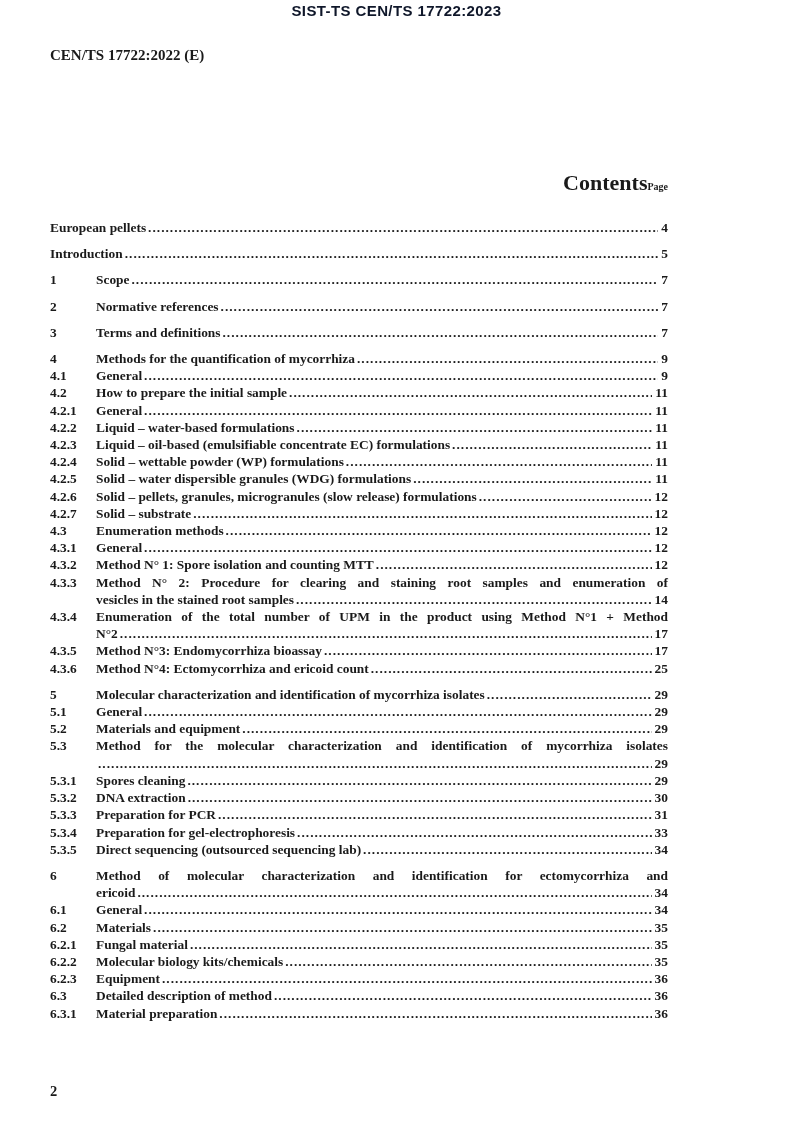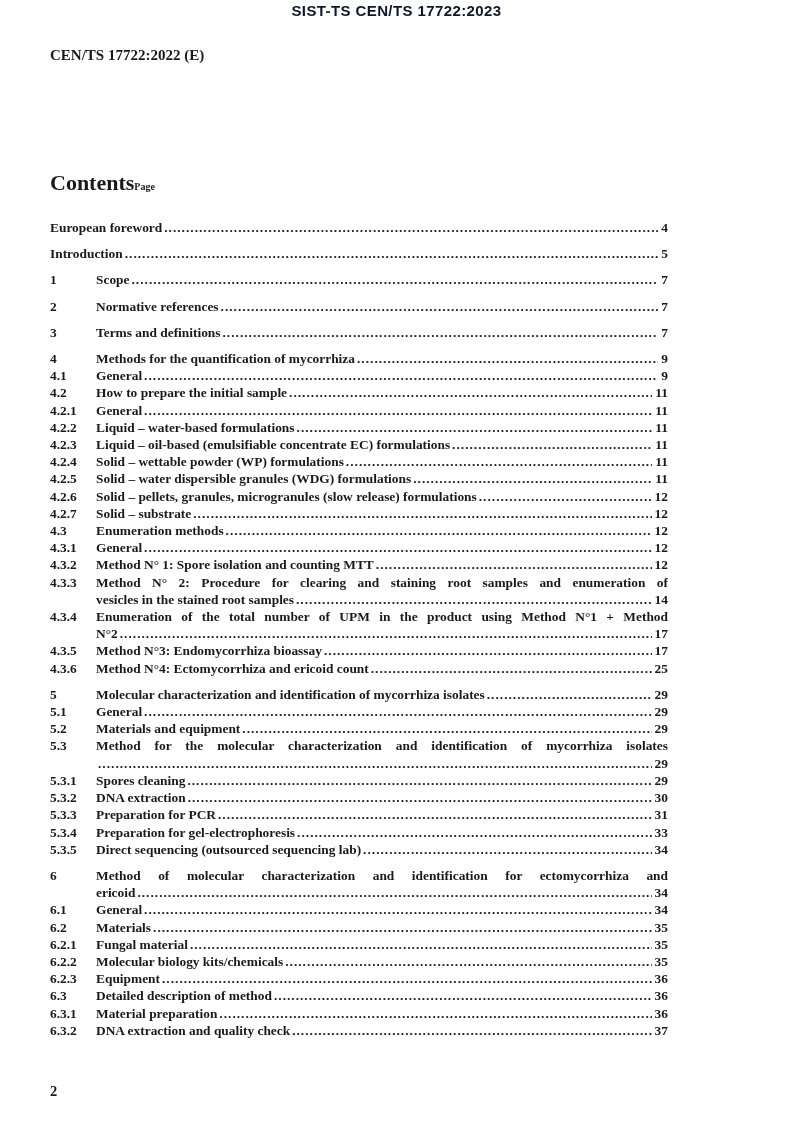--- a/index.html
+++ b/index.html
@@ -26,21 +26,21 @@
     position: absolute;
     top: 47px; left: 50px;
     font-weight: 700;
     font-size: 15px;
     font-family: Liberation Serif, serif;
   }
   .contents-bar {
     position: absolute;
     top: 170px; left: 50px; width: 618px;
     display: flex;
-    justify-content: flex-start;
+    justify-content: flex-end;
     align-items: baseline;
   }
   .contents-title { font-size: 22px; font-weight: 700; }
   .page-col-label { font-size: 10px; font-weight: 700; }
   .toc {
     position: absolute;
     top: 210px; left: 50px; width: 618px;
     font-size: 13.4px;
     font-weight: 700;
     line-height: 17.2px;
@@ -84,21 +84,21 @@
     <span class="contents-title">Contents</span>
     <span class="page-col-label">Page</span>
   </div>
 
   <div class="toc">
     <div class="toc-entry gap front">
 
       <div class="toc-body">
 
         <div class="line2">
-          <span class="t-title">European foreword</span>
+          <span class="t-title">European pellets</span>
           <span class="leader"></span>
           <span class="t-page">4</span>
         </div>
       </div>
     </div>
 
     <div class="toc-entry gap front">
 
       <div class="toc-body">
 
@@ -547,28 +547,17 @@
       <div class="toc-body">
 
         <div class="line2">
           <span class="t-title">Material preparation</span>
           <span class="leader"></span>
           <span class="t-page">36</span>
         </div>
       </div>
     </div>
 
-    <div class="toc-entry">
-      <div class="toc-num">6.3.2</div>
-      <div class="toc-body">
-
-        <div class="line2">
-          <span class="t-title">DNA extraction and quality check</span>
-          <span class="leader"></span>
-          <span class="t-page">37</span>
-        </div>
-      </div>
-    </div>
   </div>
 
   <div class="footer-num">2</div>
 
 </div>
 
 </body></html>

